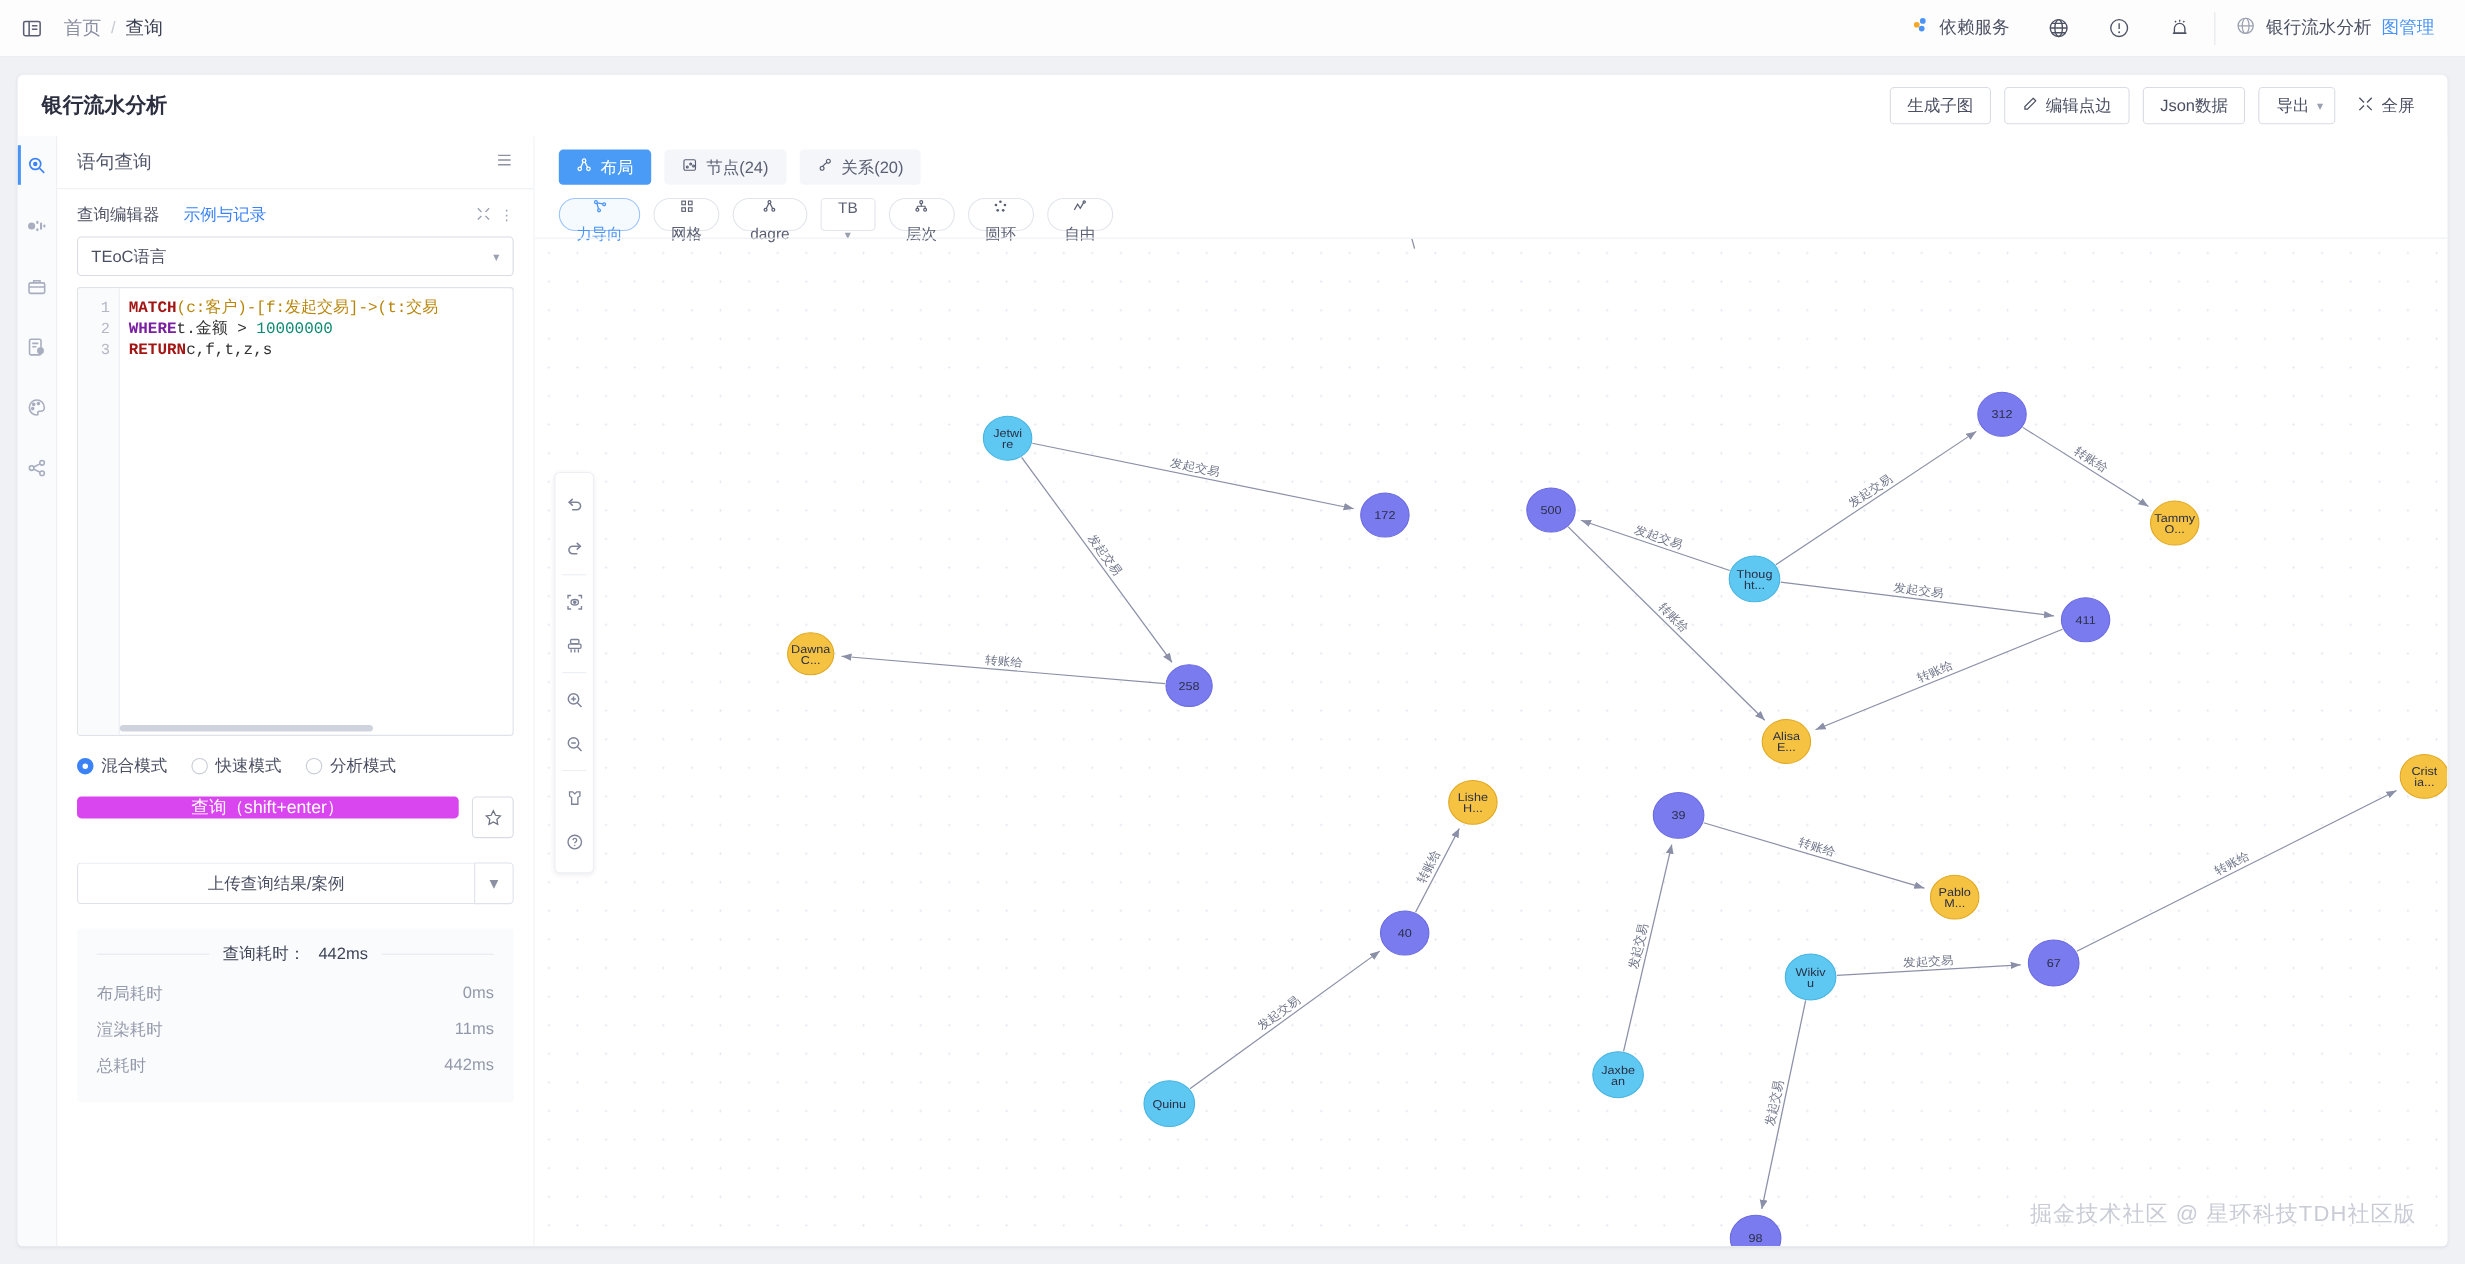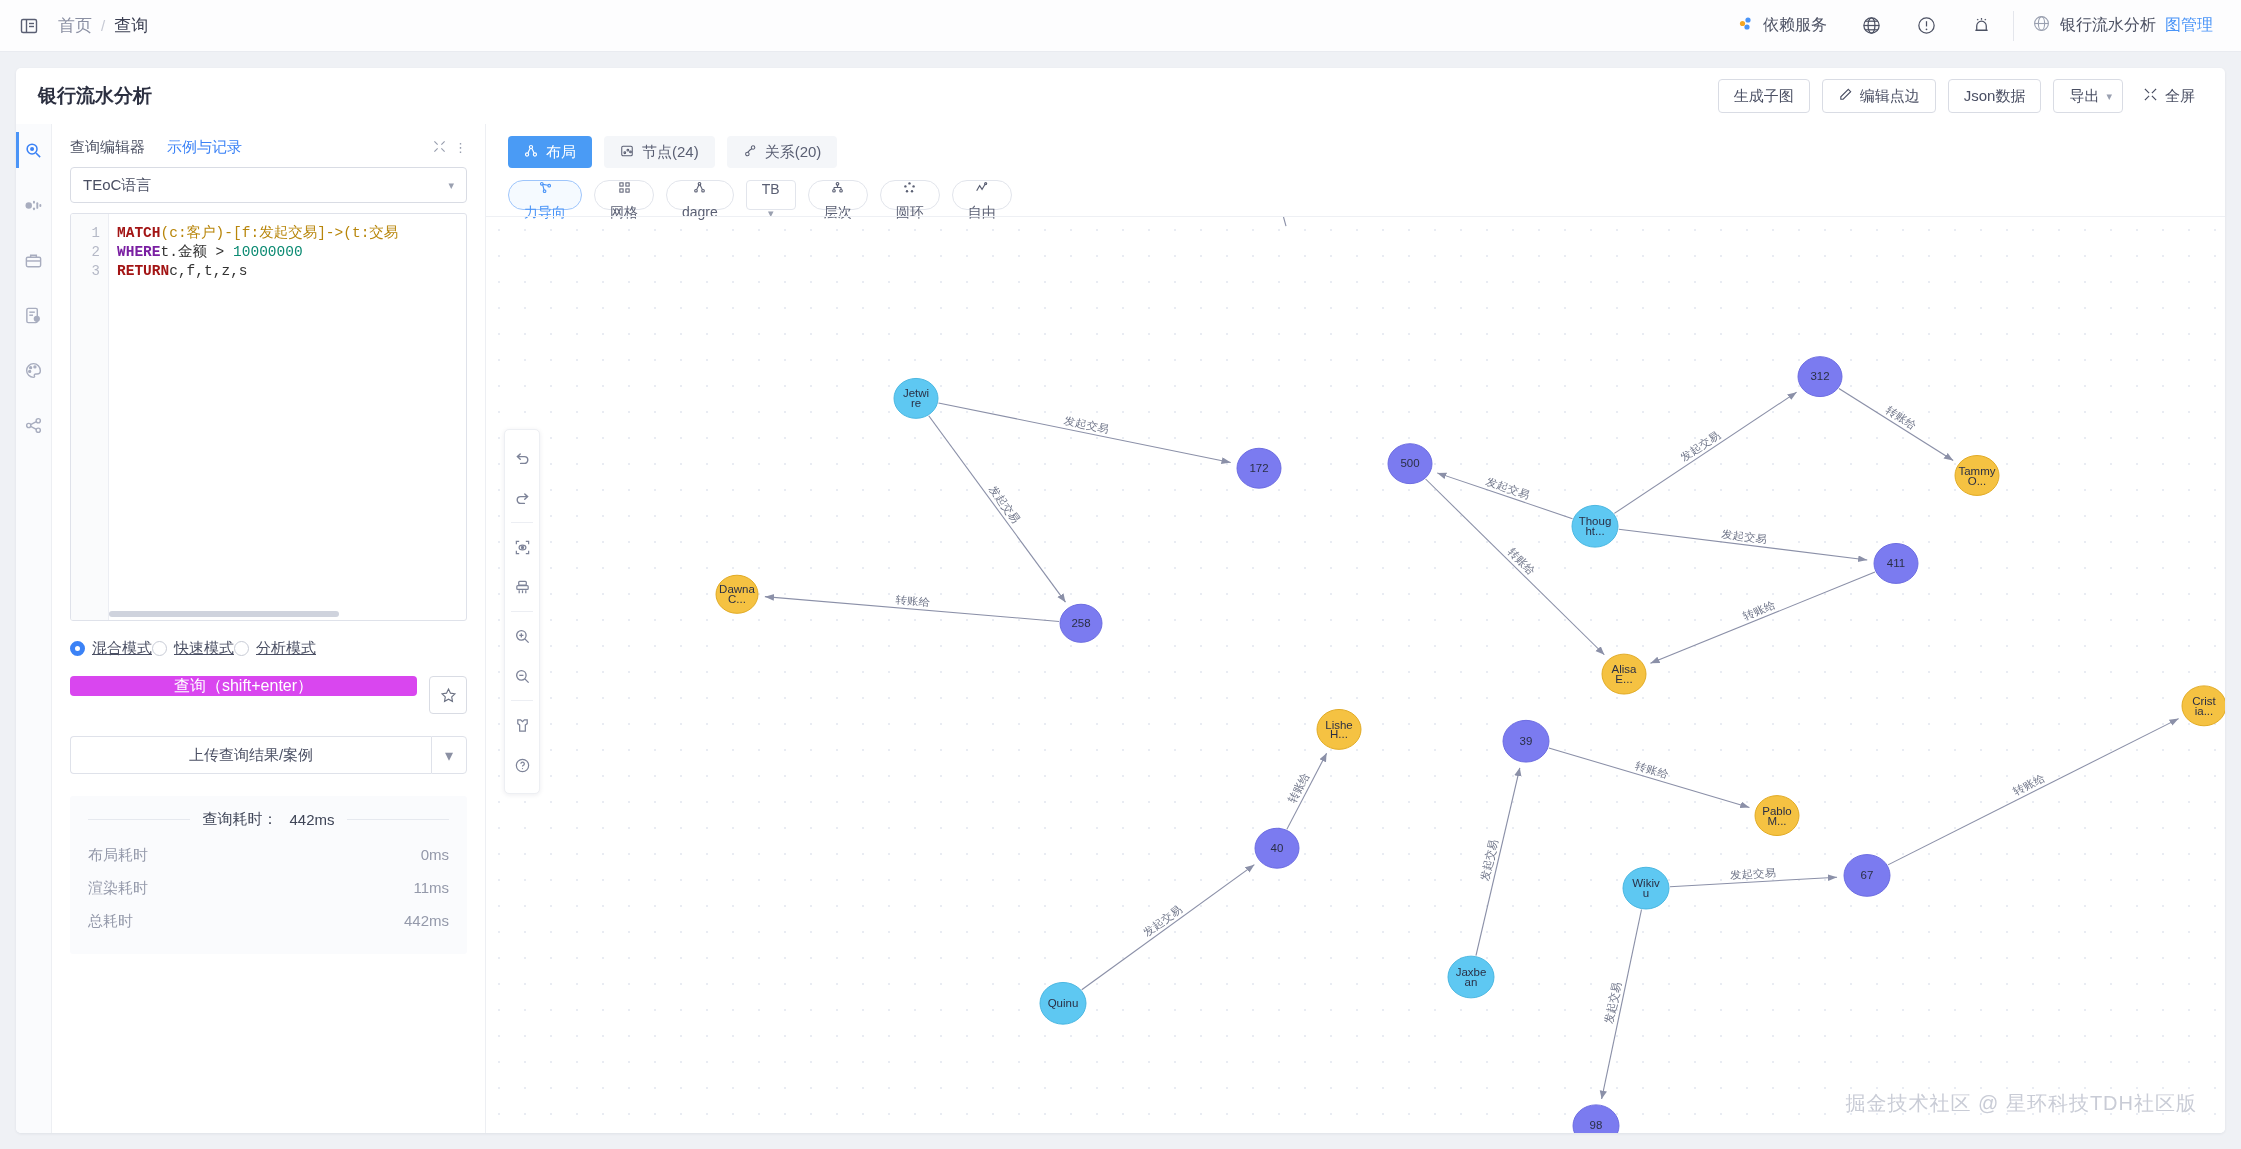--- a/index.html
+++ b/index.html
@@ -73,21 +73,21 @@
   .gutter div { font-family:"Liberation Mono","DejaVu Sans Mono",monospace; font-size:14px; color:#b4b8c6; text-align:right; padding-right:8px; line-height:19px; }
   .gutter { padding-top:10px; }
   .code { position:absolute; left:46px; top:10px; right:0; font-family:"Liberation Mono","DejaVu Sans Mono",monospace; font-size:14.5px; line-height:19px; white-space:pre; }
   .k { color:#a31515; font-weight:bold; }
   .kb { color:#7a1fa2; font-weight:bold; }
   .kr { color:#a31515; font-weight:bold; }
   .par { color:#b8860b; }
   .num { color:#0b8a72; }
   .pl { color:#333; }
   .hbar { position:absolute; left:38px; bottom:3px; width:230px; height:6px; background:#cfd3dd; border-radius:3px; }
-  .modes { display:flex; align-items:center; margin-top:18px; font-size:15px; color:#4a4f63;text-decoration:underline; }
+  .modes { display:flex; align-items:center; gap:22px; margin-top:18px; font-size:15px; color:#4a4f63; }
   .radio { display:flex; align-items:center; gap:7px; cursor:pointer; }
   .rdot { width:15px; height:15px; border-radius:50%; border:1px solid #c8ccd6; background:#fff; display:block; }
   .radio.on .rdot { border:5px solid #3b82f6; background:#fff; }
   .run-row { display:flex; gap:12px; margin-top:18px; }
   .run-btn { flex:1; height:20px; background:#d946ef; color:#fff; border:none; border-radius:4px; font-size:16px; cursor:pointer; font-family:inherit; }
   .star-btn { width:38px; height:38px; border:1px solid #d9dce4; border-radius:4px; background:#fff; display:flex; align-items:center; justify-content:center; color:#6b7183; cursor:pointer; }
   .upload-row { display:flex; margin-top:22px; }
   .upload-btn { flex:1; height:38px; border:1px solid #dfe2ea; border-right:none; border-radius:4px 0 0 4px; background:#fff;
                 font-size:15px; color:#4a4f63; cursor:pointer; font-family:inherit; }
   .upload-caret { width:36px; height:38px; border:1px solid #dfe2ea; border-radius:0 4px 4px 0; background:#fff;
@@ -282,20 +282,30 @@
             <circle cx="15" cy="5" r="2.2"></circle>
               <circle cx="5" cy="10" r="2.2"></circle>
               <circle cx="15" cy="15" r="2.2"></circle>
             <line x1="7" y1="9" x2="13" y2="6"></line>
               <line x1="7" y1="11" x2="13" y2="14"></line>
           </svg>
         </div>
       </div>
 
       <div class="lpanel">
+        <div class="lp-title">
+          <span>语句查询</span>
+          <span class="menu-ico">
+            <svg width="17" height="17" viewBox="0 0 18 18" fill="none" stroke="#8b90a3" stroke-width="1.4">
+              <line x1="3" y1="4.5" x2="15" y2="4.5"></line>
+                <line x1="3" y1="9" x2="15" y2="9"></line>
+                <line x1="3" y1="13.5" x2="15" y2="13.5"></line>
+            </svg>
+          </span>
+        </div>
 
         <div class="lp-scroll">
           <div class="editor-label-row">
             <span>查询编辑器</span>
             <span class="sample">示例与记录</span>
             <span class="expand">
               <span>
                 <svg width="13" height="13" viewBox="0 0 14 14" fill="none" stroke="#9aa0b0" stroke-width="1.3">
                   <path d="M1.5 1.5l3.5 3.5M12.5 1.5L9 5M1.5 12.5L5 9M12.5 12.5L9 9"></path>
                 </svg>

